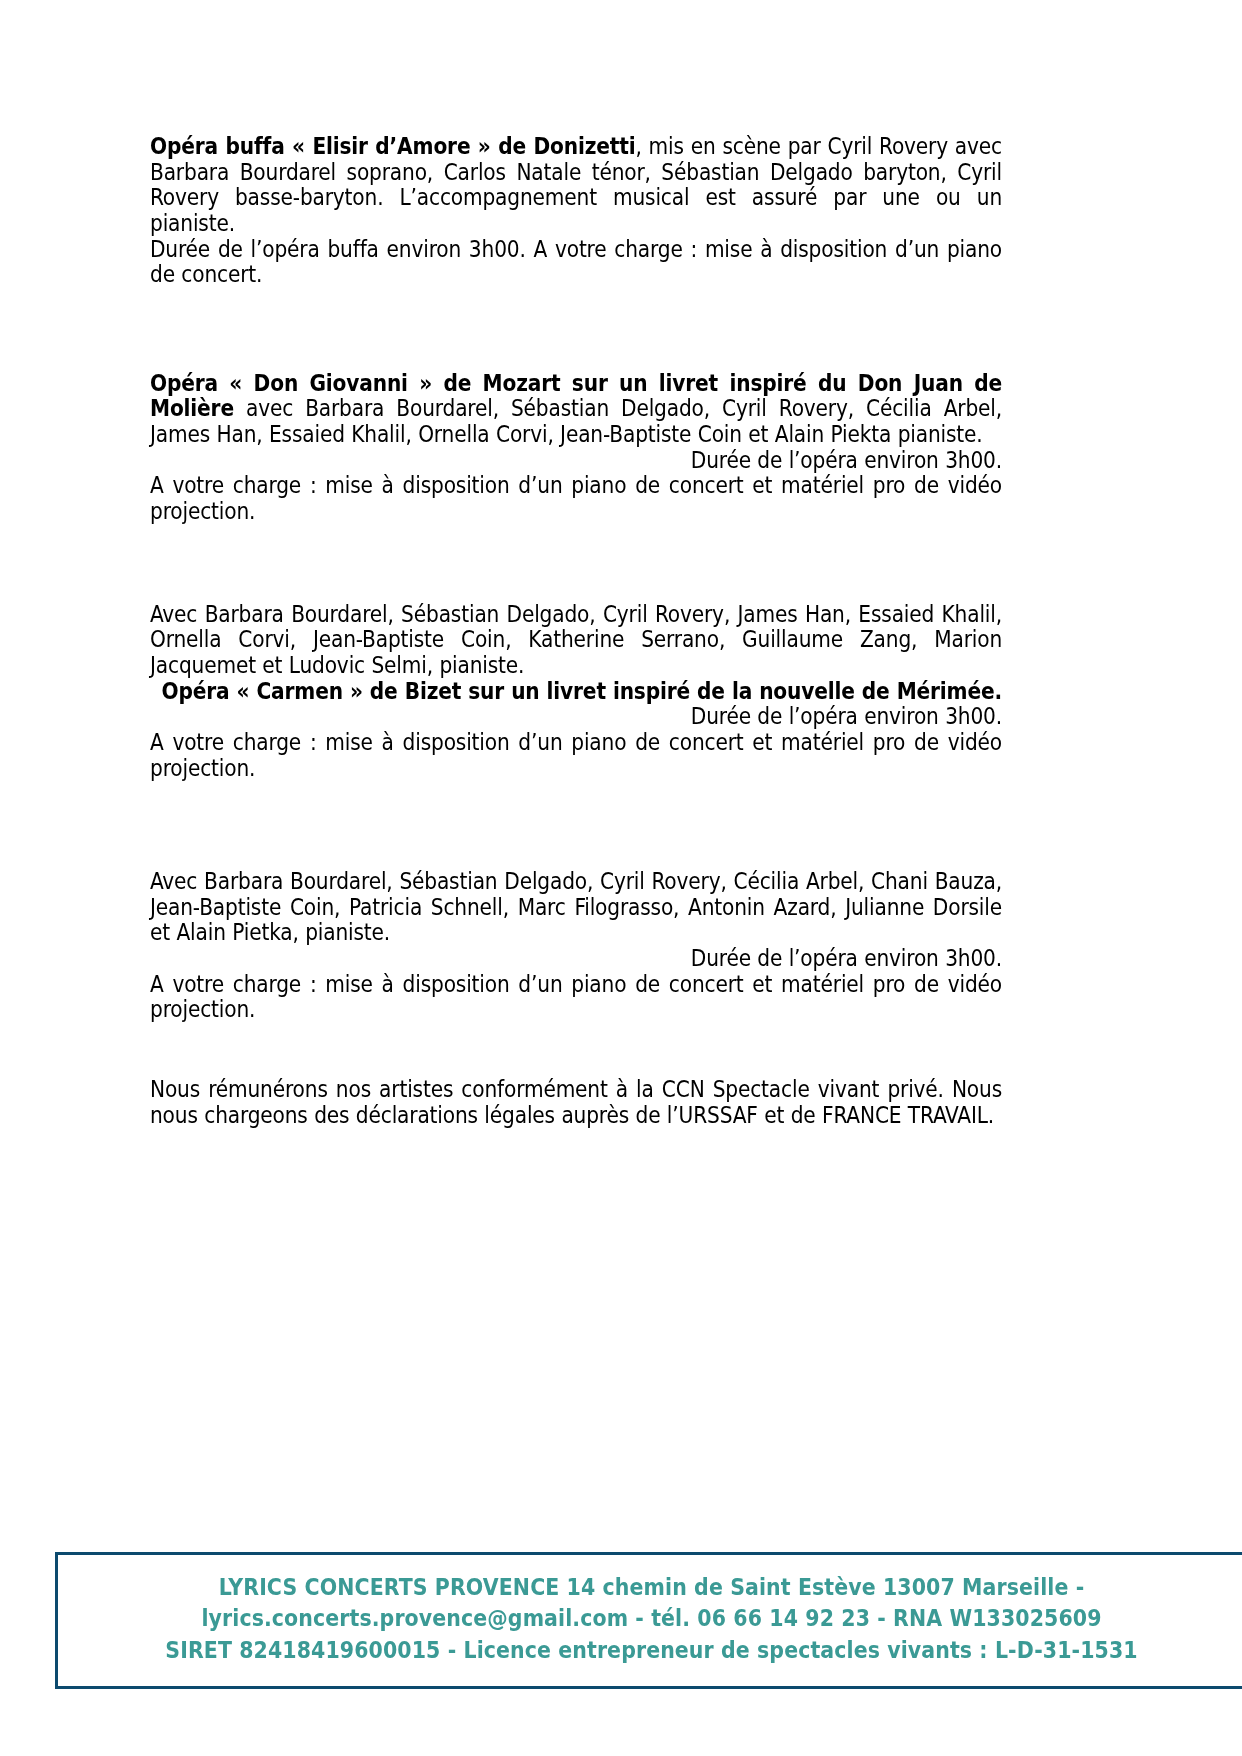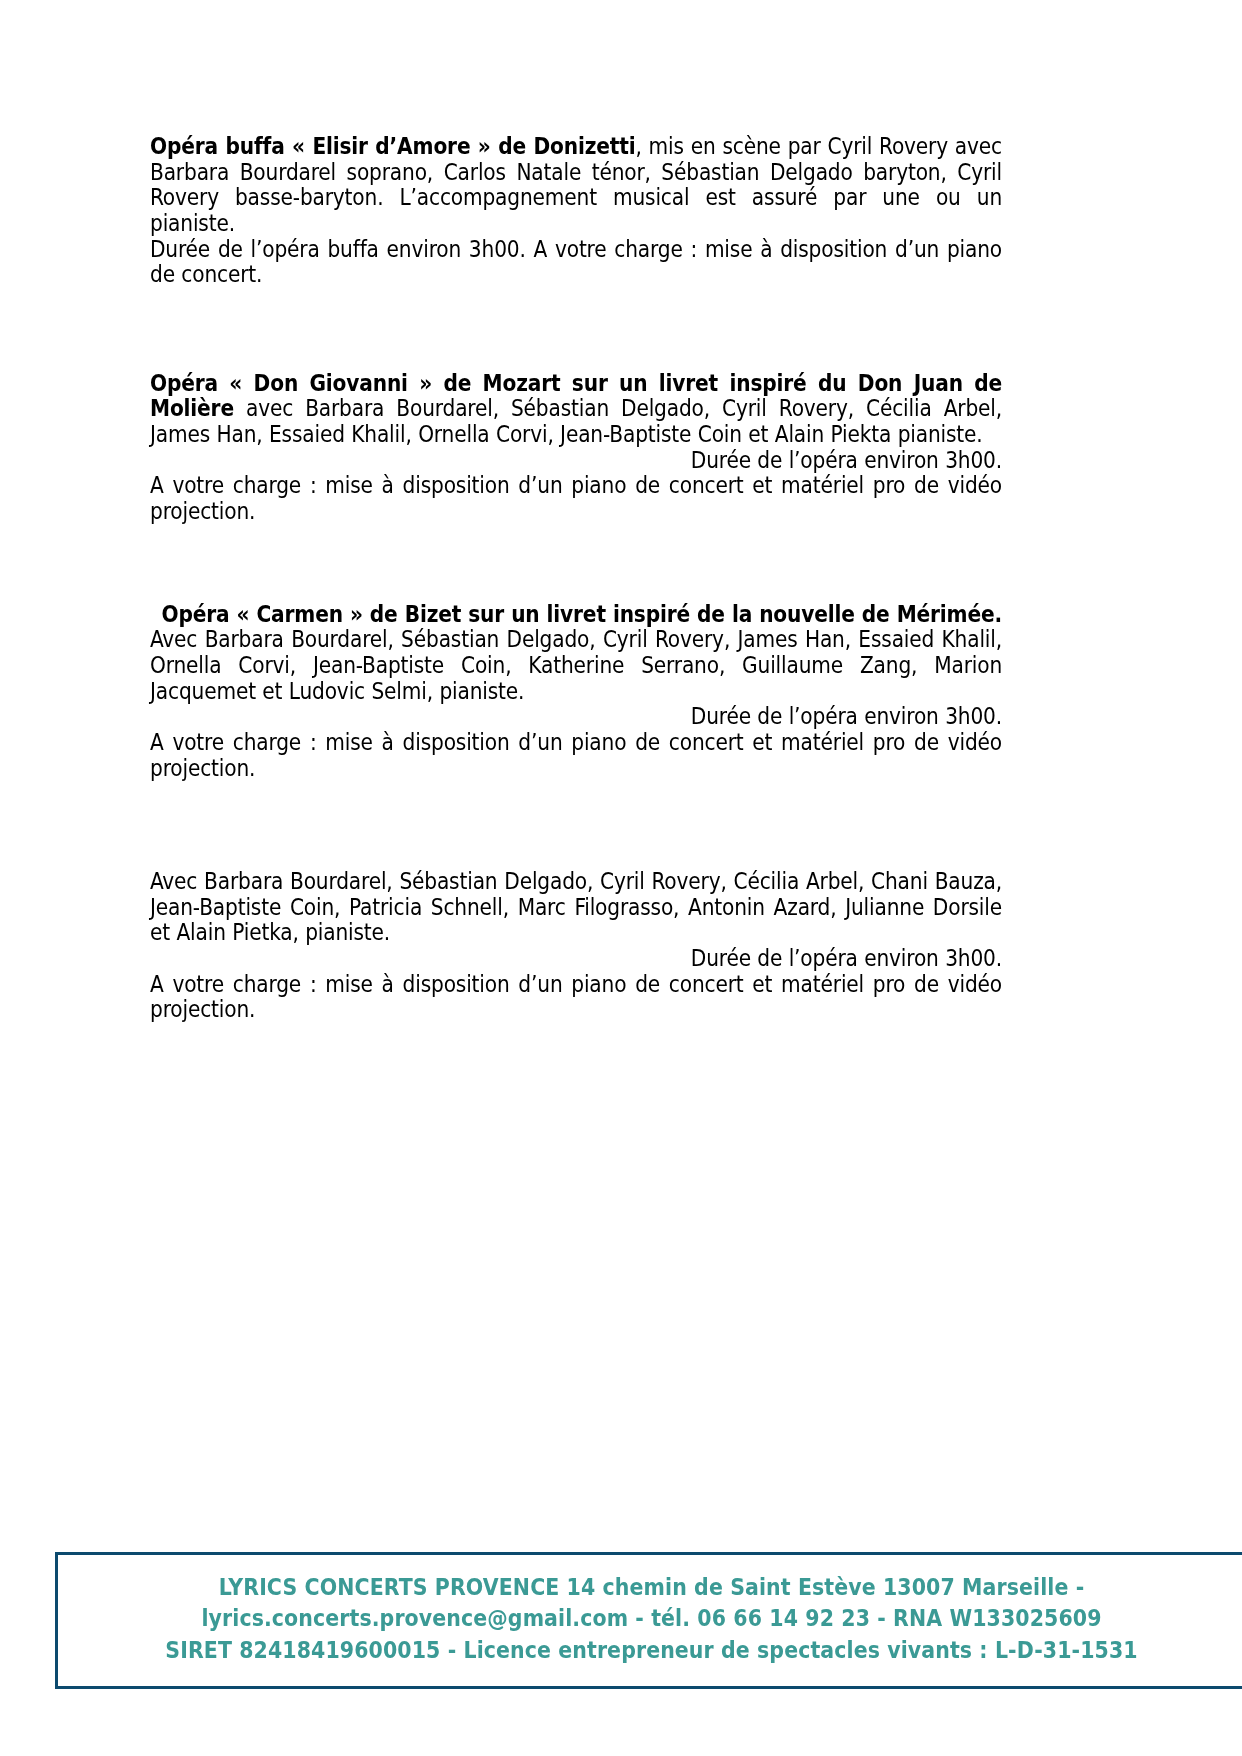--- a/index.html
+++ b/index.html
@@ -97,36 +97,37 @@
 
     <div class="block">
       <p class="para"><b>Opéra « Don Giovanni » de Mozart sur un livret inspiré du Don Juan de Molière</b><span> avec Barbara Bourdarel, Sébastian Delgado, Cyril Rovery, Cécilia Arbel, James  Han, Essaied Khalil, Ornella Corvi, Jean-Baptiste Coin et Alain Piekta pianiste.</span></p>
       <p class="para nojust">Durée de l’opéra environ 3h00.</p>
       <p class="para">A votre charge : mise à disposition d’un piano de concert et matériel pro de vidéo projection.</p>
     </div>
 
     <div class="gap-md"></div>
 
     <div class="block">
+      <p class="para">Avec Barbara Bourdarel, Sébastian Delgado, Cyril Rovery, James  Han,  Essaied Khalil, Ornella Corvi, Jean-Baptiste Coin, Katherine Serrano, Guillaume Zang, Marion Jacquemet et Ludovic Selmi, pianiste.</p>
       <p class="para nojust"><b>Opéra « Carmen » de Bizet sur un livret inspiré de la nouvelle de Mérimée.</b></p>
-      <p class="para">Avec Barbara Bourdarel, Sébastian Delgado, Cyril Rovery, James  Han,  Essaied Khalil, Ornella Corvi, Jean-Baptiste Coin, Katherine Serrano, Guillaume Zang, Marion Jacquemet et Ludovic Selmi, pianiste.</p>
       <p class="para nojust">Durée de l’opéra environ 3h00.</p>
       <p class="para">A votre charge : mise à disposition d’un piano de concert et matériel pro de vidéo projection.</p>
     </div>
 
     <div class="gap-xl"></div>
 
     <div class="block">
       <p class="para">Avec Barbara Bourdarel, Sébastian Delgado, Cyril Rovery, Cécilia Arbel, Chani Bauza, Jean-Baptiste Coin, Patricia Schnell, Marc Filograsso, Antonin Azard, Julianne Dorsile et Alain Pietka, pianiste.</p>
       <p class="para nojust">Durée de l’opéra environ 3h00.</p>
       <p class="para">A votre charge : mise à disposition d’un piano de concert et matériel pro de vidéo projection.</p>
     </div>
 
     <div class="gap-final"></div>
 
+    <p class="para">Nous rémunérons nos artistes conformément à la CCN Spectacle vivant privé. Nous nous chargeons des déclarations légales auprès de l’URSSAF et de FRANCE TRAVAIL.</p>
 
   </div>
 
   <div class="footer-box">
     <p class="footer-line">LYRICS CONCERTS PROVENCE 14 chemin de Saint Estève 13007 Marseille -</p>
     <p class="footer-line">lyrics.concerts.provence@gmail.com - tél. 06 66 14 92 23 - RNA W133025609</p>
     <p class="footer-line">SIRET 82418419600015 - Licence entrepreneur de spectacles vivants : L-D-31-1531</p>
   </div>
 
 </div>

